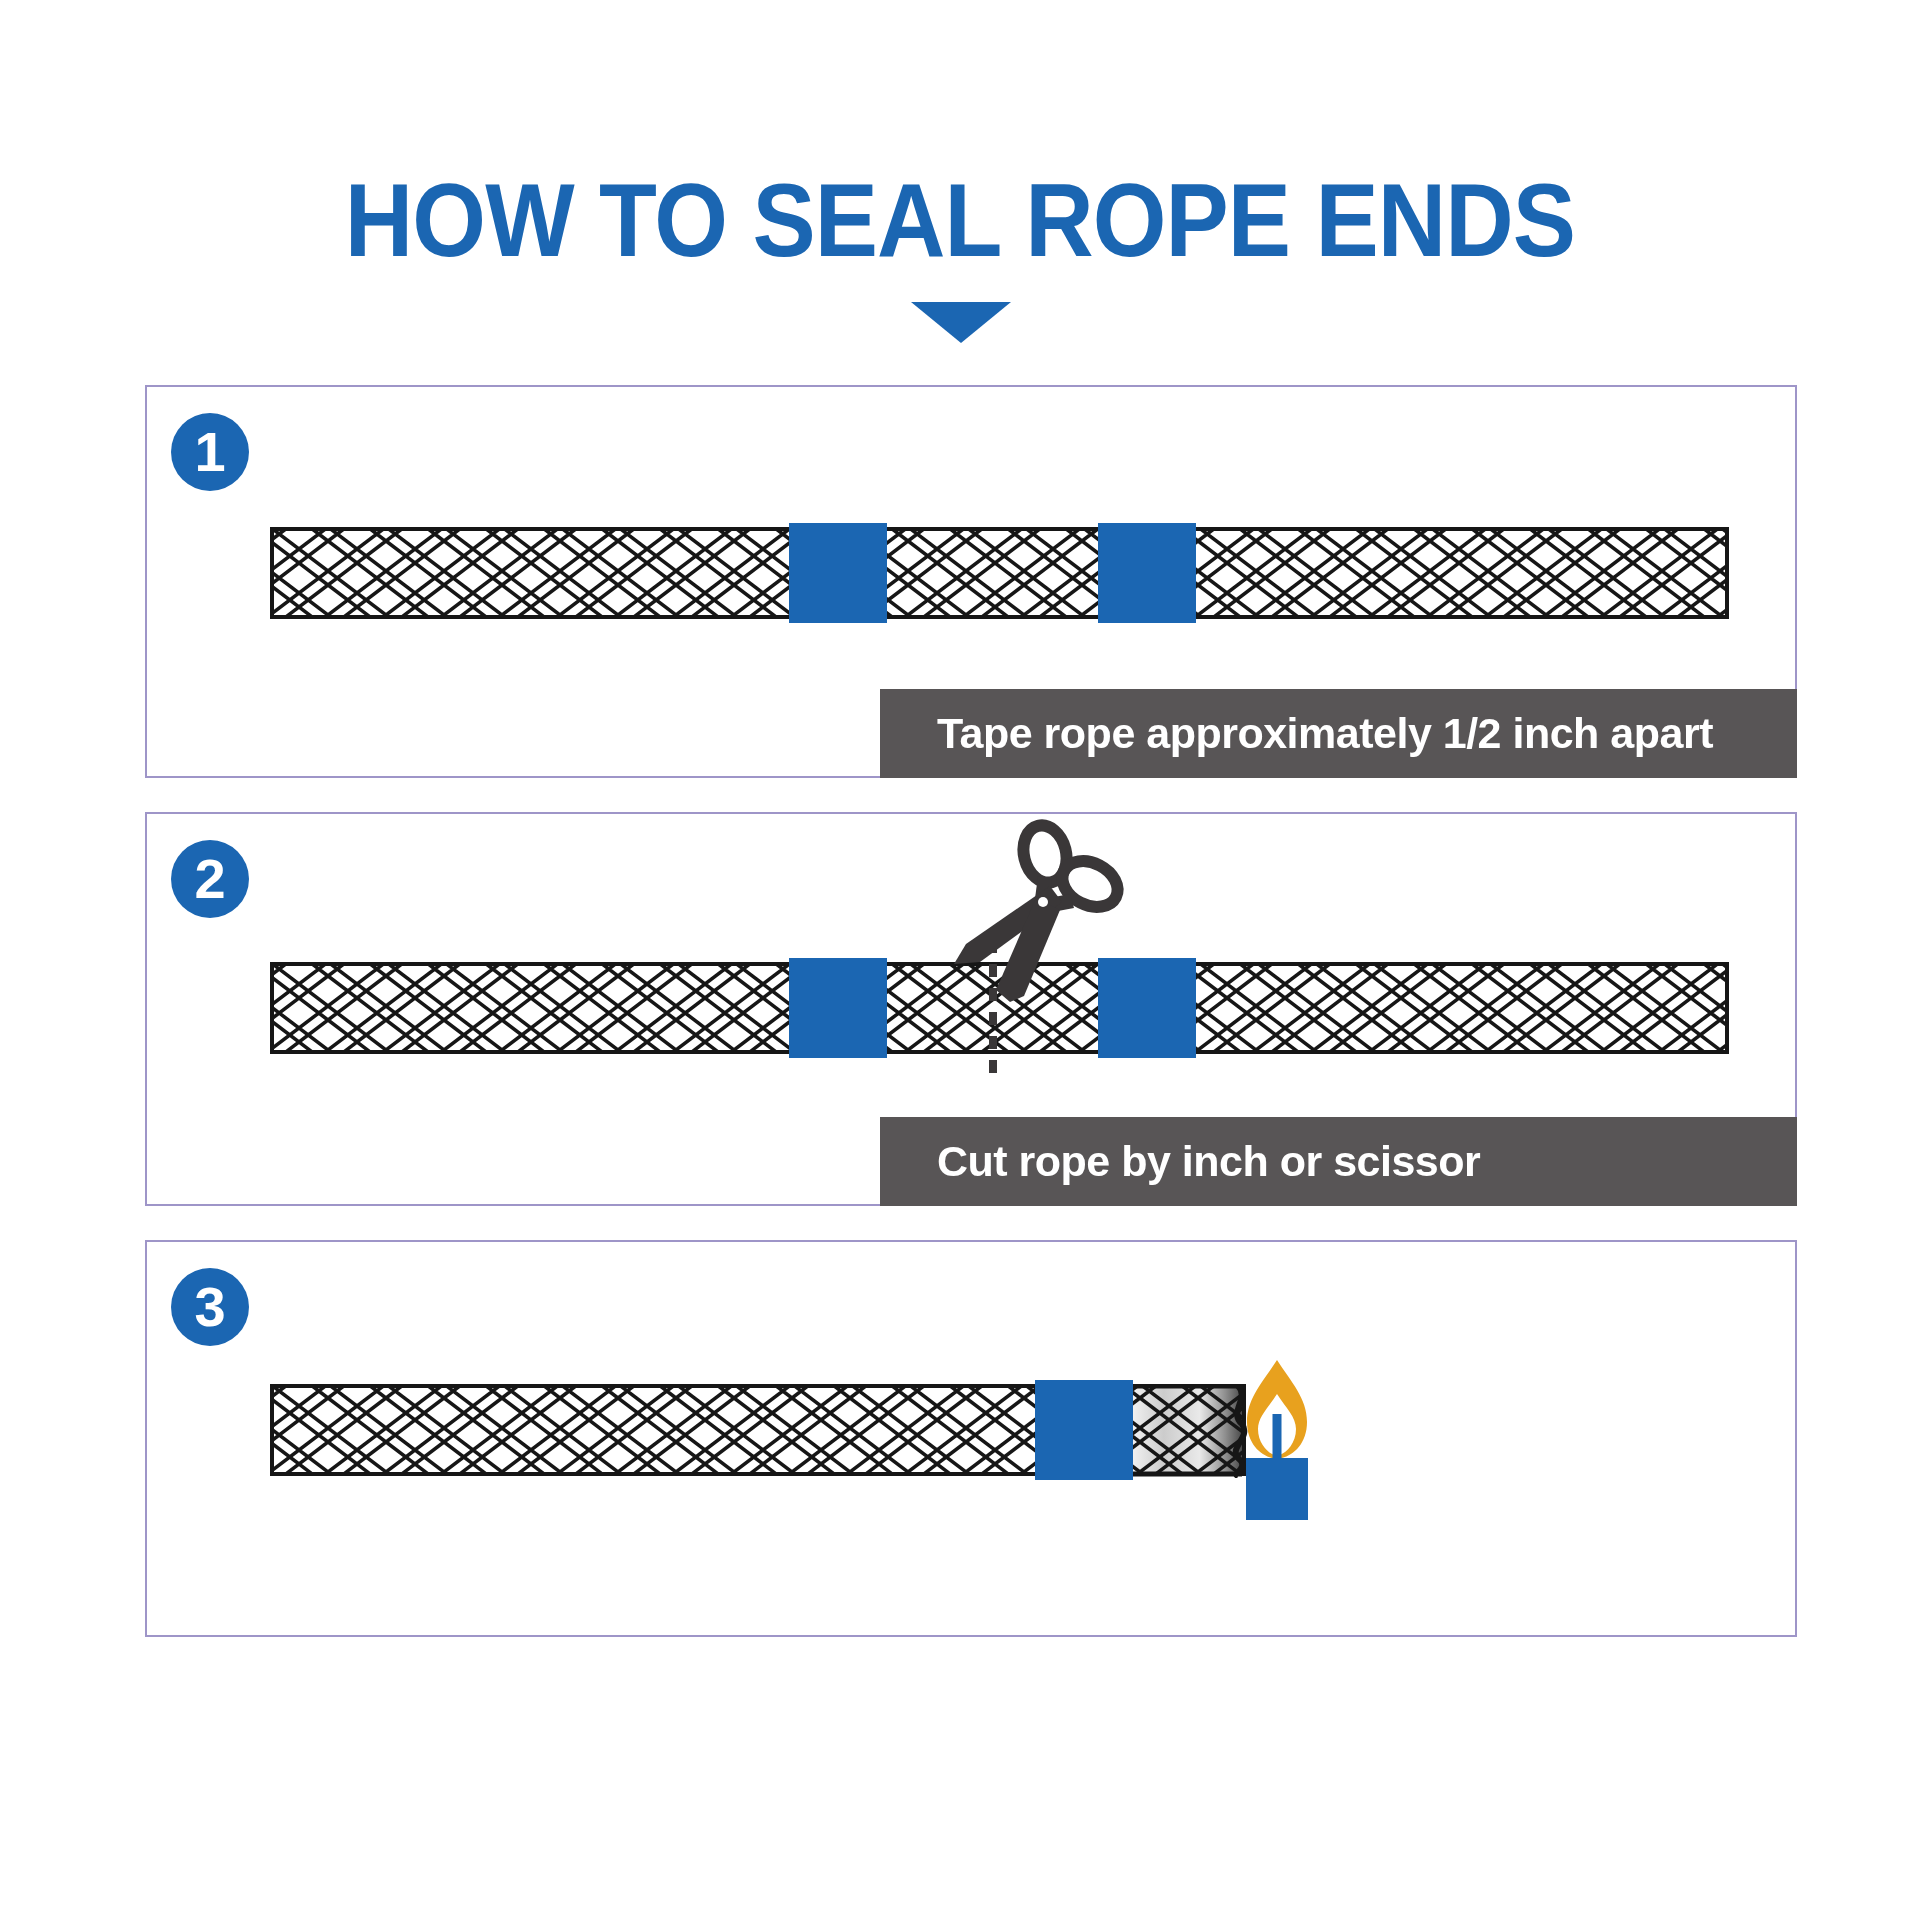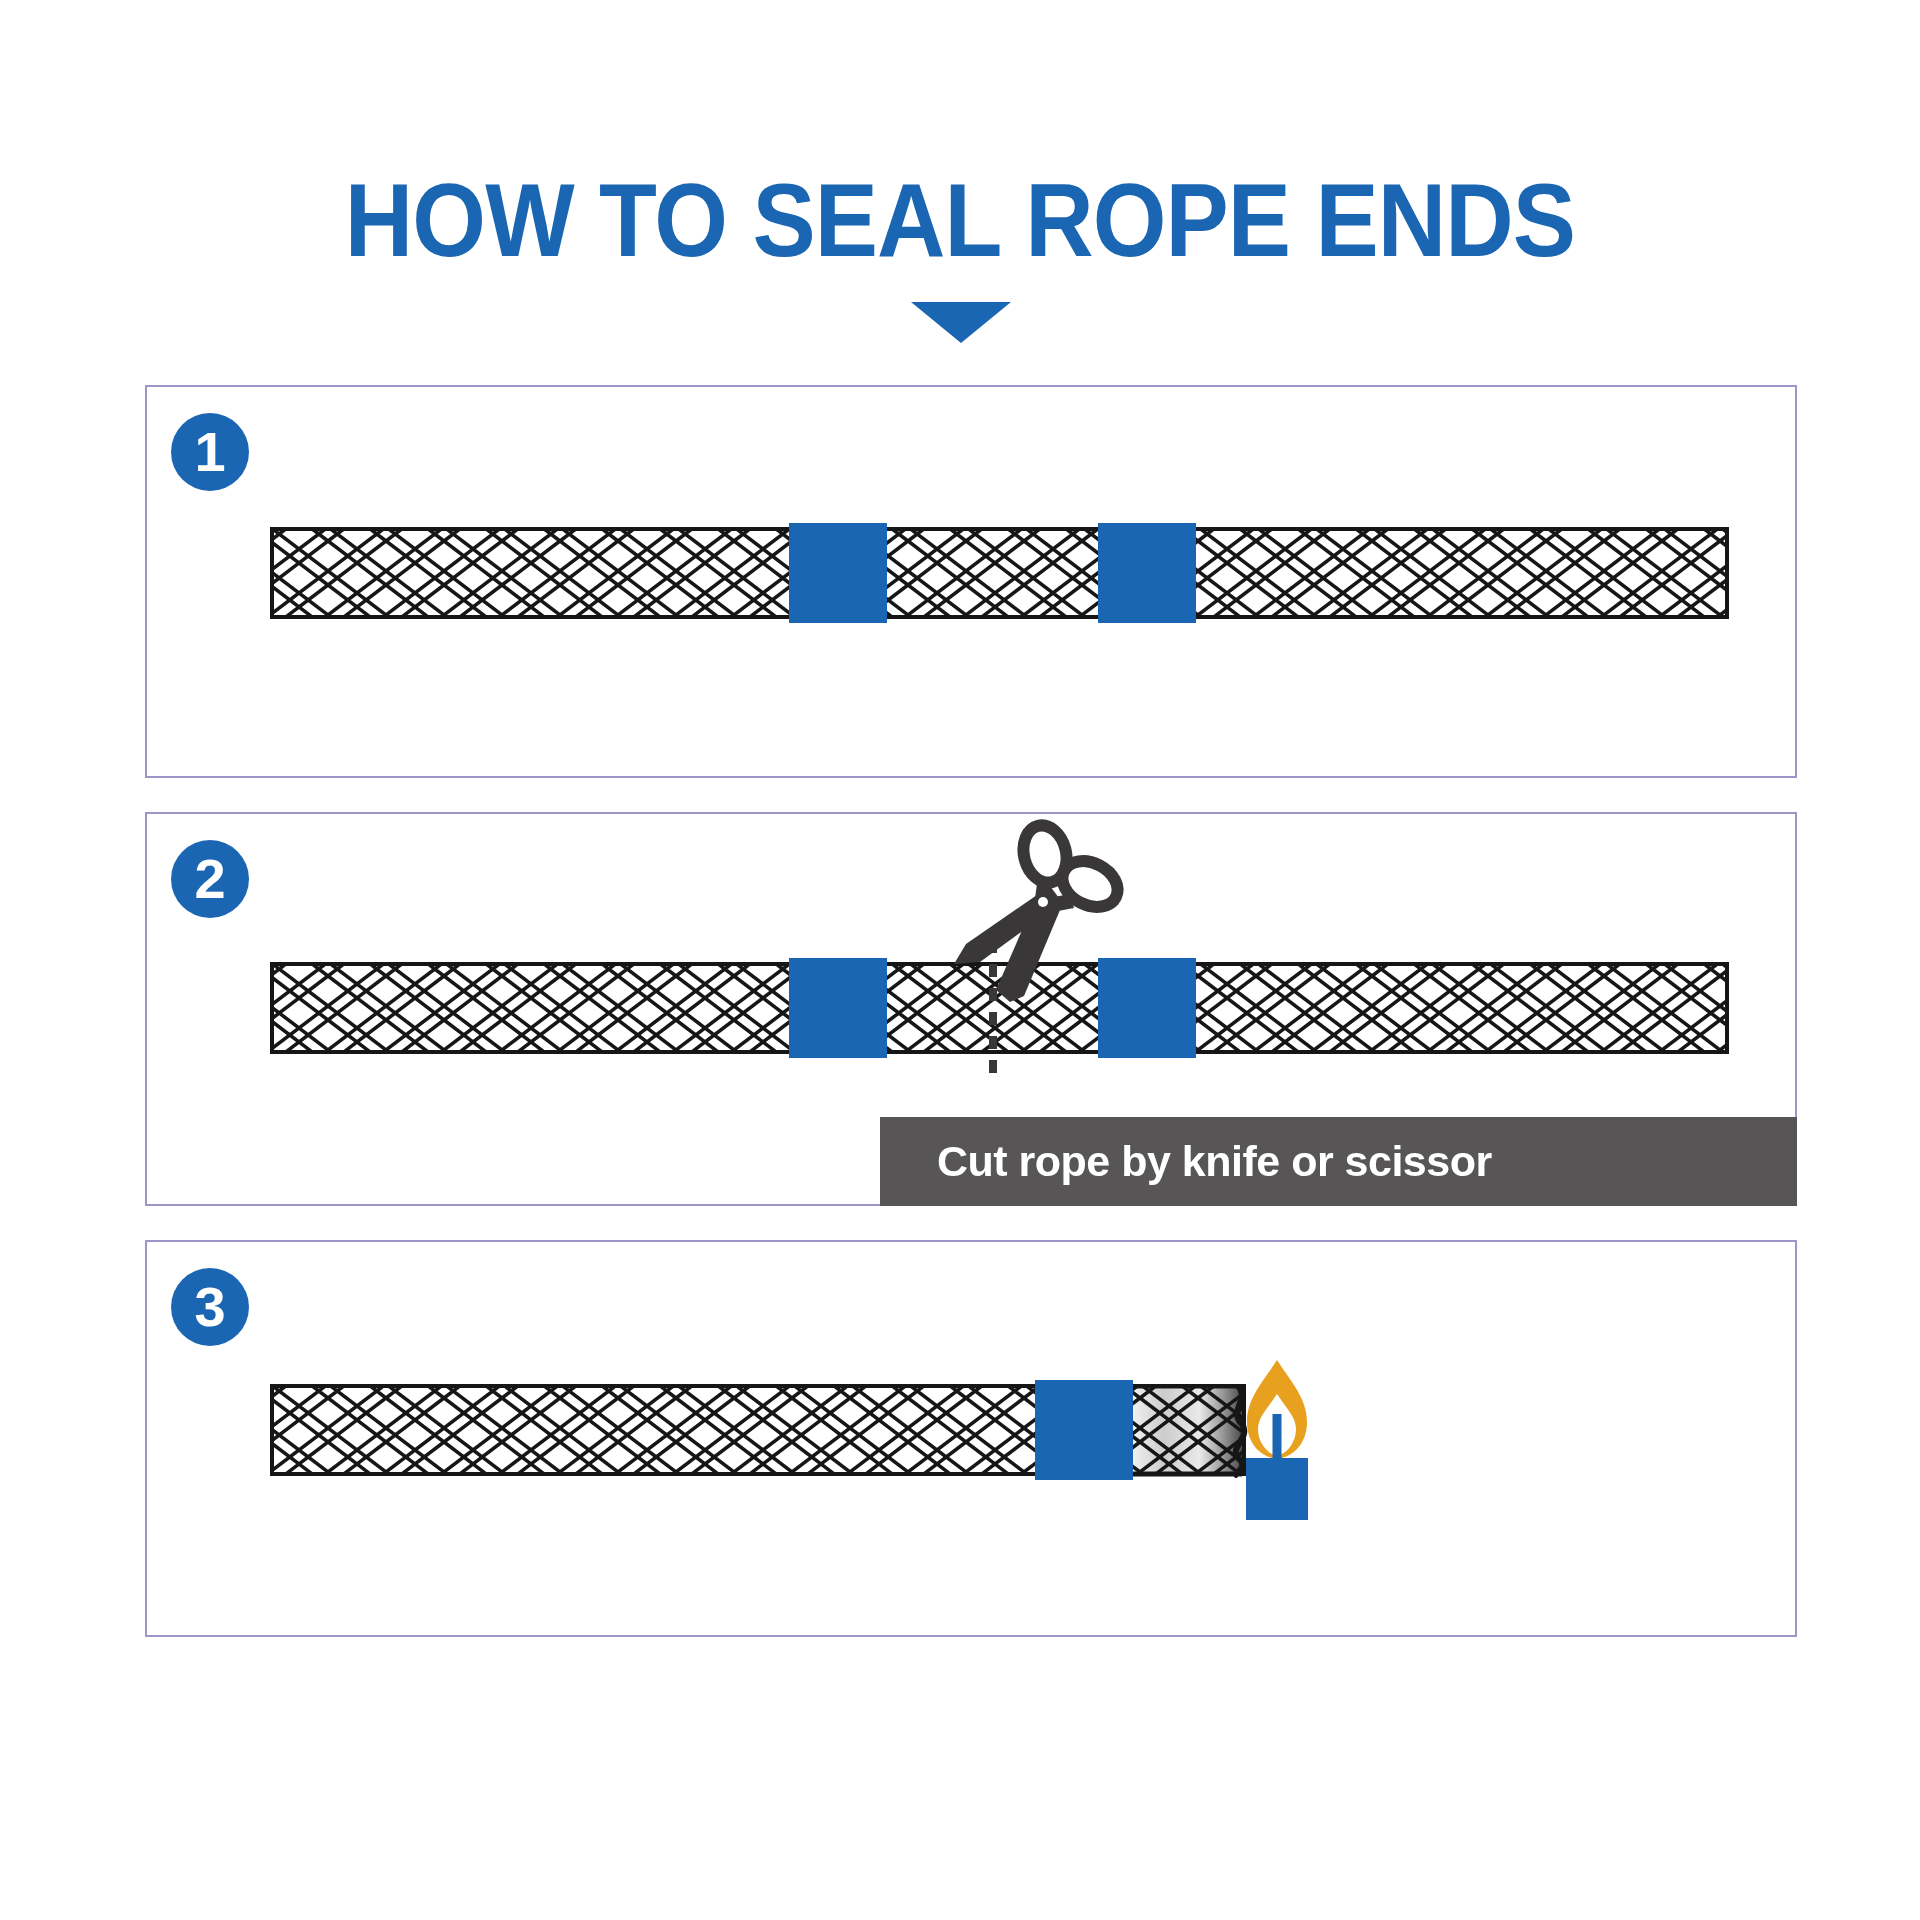--- a/index.html
+++ b/index.html
@@ -68,20 +68,21 @@
     <defs>
       <pattern id="braid1" width="58" height="44" patternUnits="userSpaceOnUse">
         <path d="M0 0 L58 44 M0 14 L58 58 M0 -30 L58 14 M0 44 L58 0 M0 58 L58 14 M0 14 L58 -30" stroke="#161616" stroke-width="3.5" fill="none"></path>
       </pattern>
     </defs>
     <rect x="2" y="2" width="1455" height="88" fill="#ffffff" stroke="#161616" stroke-width="4"></rect>
     <rect x="2" y="2" width="1455" height="88" fill="url(#braid1)" stroke="#161616" stroke-width="4"></rect>
   </svg>
   <div class="tape band-a"></div>
   <div class="tape band-b"></div>
+  <div class="caption">Tape rope approximately 1/2 inch apart</div>
 </section>
 
 <section class="panel p2">
   <div class="badge">2</div>
   <svg class="rope rope-2" width="1459" height="92" viewBox="0 0 1459 92">
     <defs>
       <pattern id="braid2" width="58" height="44" patternUnits="userSpaceOnUse">
         <path d="M0 0 L58 44 M0 14 L58 58 M0 -30 L58 14 M0 44 L58 0 M0 58 L58 14 M0 14 L58 -30" stroke="#161616" stroke-width="3.5" fill="none"></path>
       </pattern>
     </defs>
@@ -95,21 +96,21 @@
     <g fill="#3A3738" stroke="none">
       <ellipse cx="115" cy="36" rx="21" ry="29" fill="none" stroke="#3A3738" stroke-width="12" transform="rotate(-14 115 36)"></ellipse>
       <ellipse cx="160" cy="66" rx="29" ry="21" fill="none" stroke="#3A3738" stroke-width="12" transform="rotate(27 160 66)"></ellipse>
       <path d="M108 58 L122 62 L118 92 L104 88 Z"></path>
       <path d="M140 76 L144 90 L112 96 L108 82 Z"></path>
       <path d="M120 68 L36 126 L24 146 L50 144 L132 84 Z"></path>
       <path d="M106 80 L66 172 L80 184 L94 178 L130 92 Z"></path>
       <circle cx="113" cy="84" r="5" fill="#ffffff"></circle>
     </g>
   </svg>
-  <div class="caption">Cut rope by knife or scissor</div>
+  <div class="caption">Cut rope by inch or scissor</div>
 </section>
 
 <section class="panel p3">
   <div class="badge">3</div>
   <svg class="rope rope-3" width="981" height="94" viewBox="0 0 981 94">
     <defs>
       <pattern id="braid3" width="58" height="44" patternUnits="userSpaceOnUse">
         <path d="M0 0 L58 44 M0 14 L58 58 M0 -30 L58 14 M0 44 L58 0 M0 58 L58 14 M0 14 L58 -30" stroke="#161616" stroke-width="3.5" fill="none"></path>
       </pattern>
       <linearGradient id="meltgrad" x1="0" y1="0" x2="1" y2="0">

